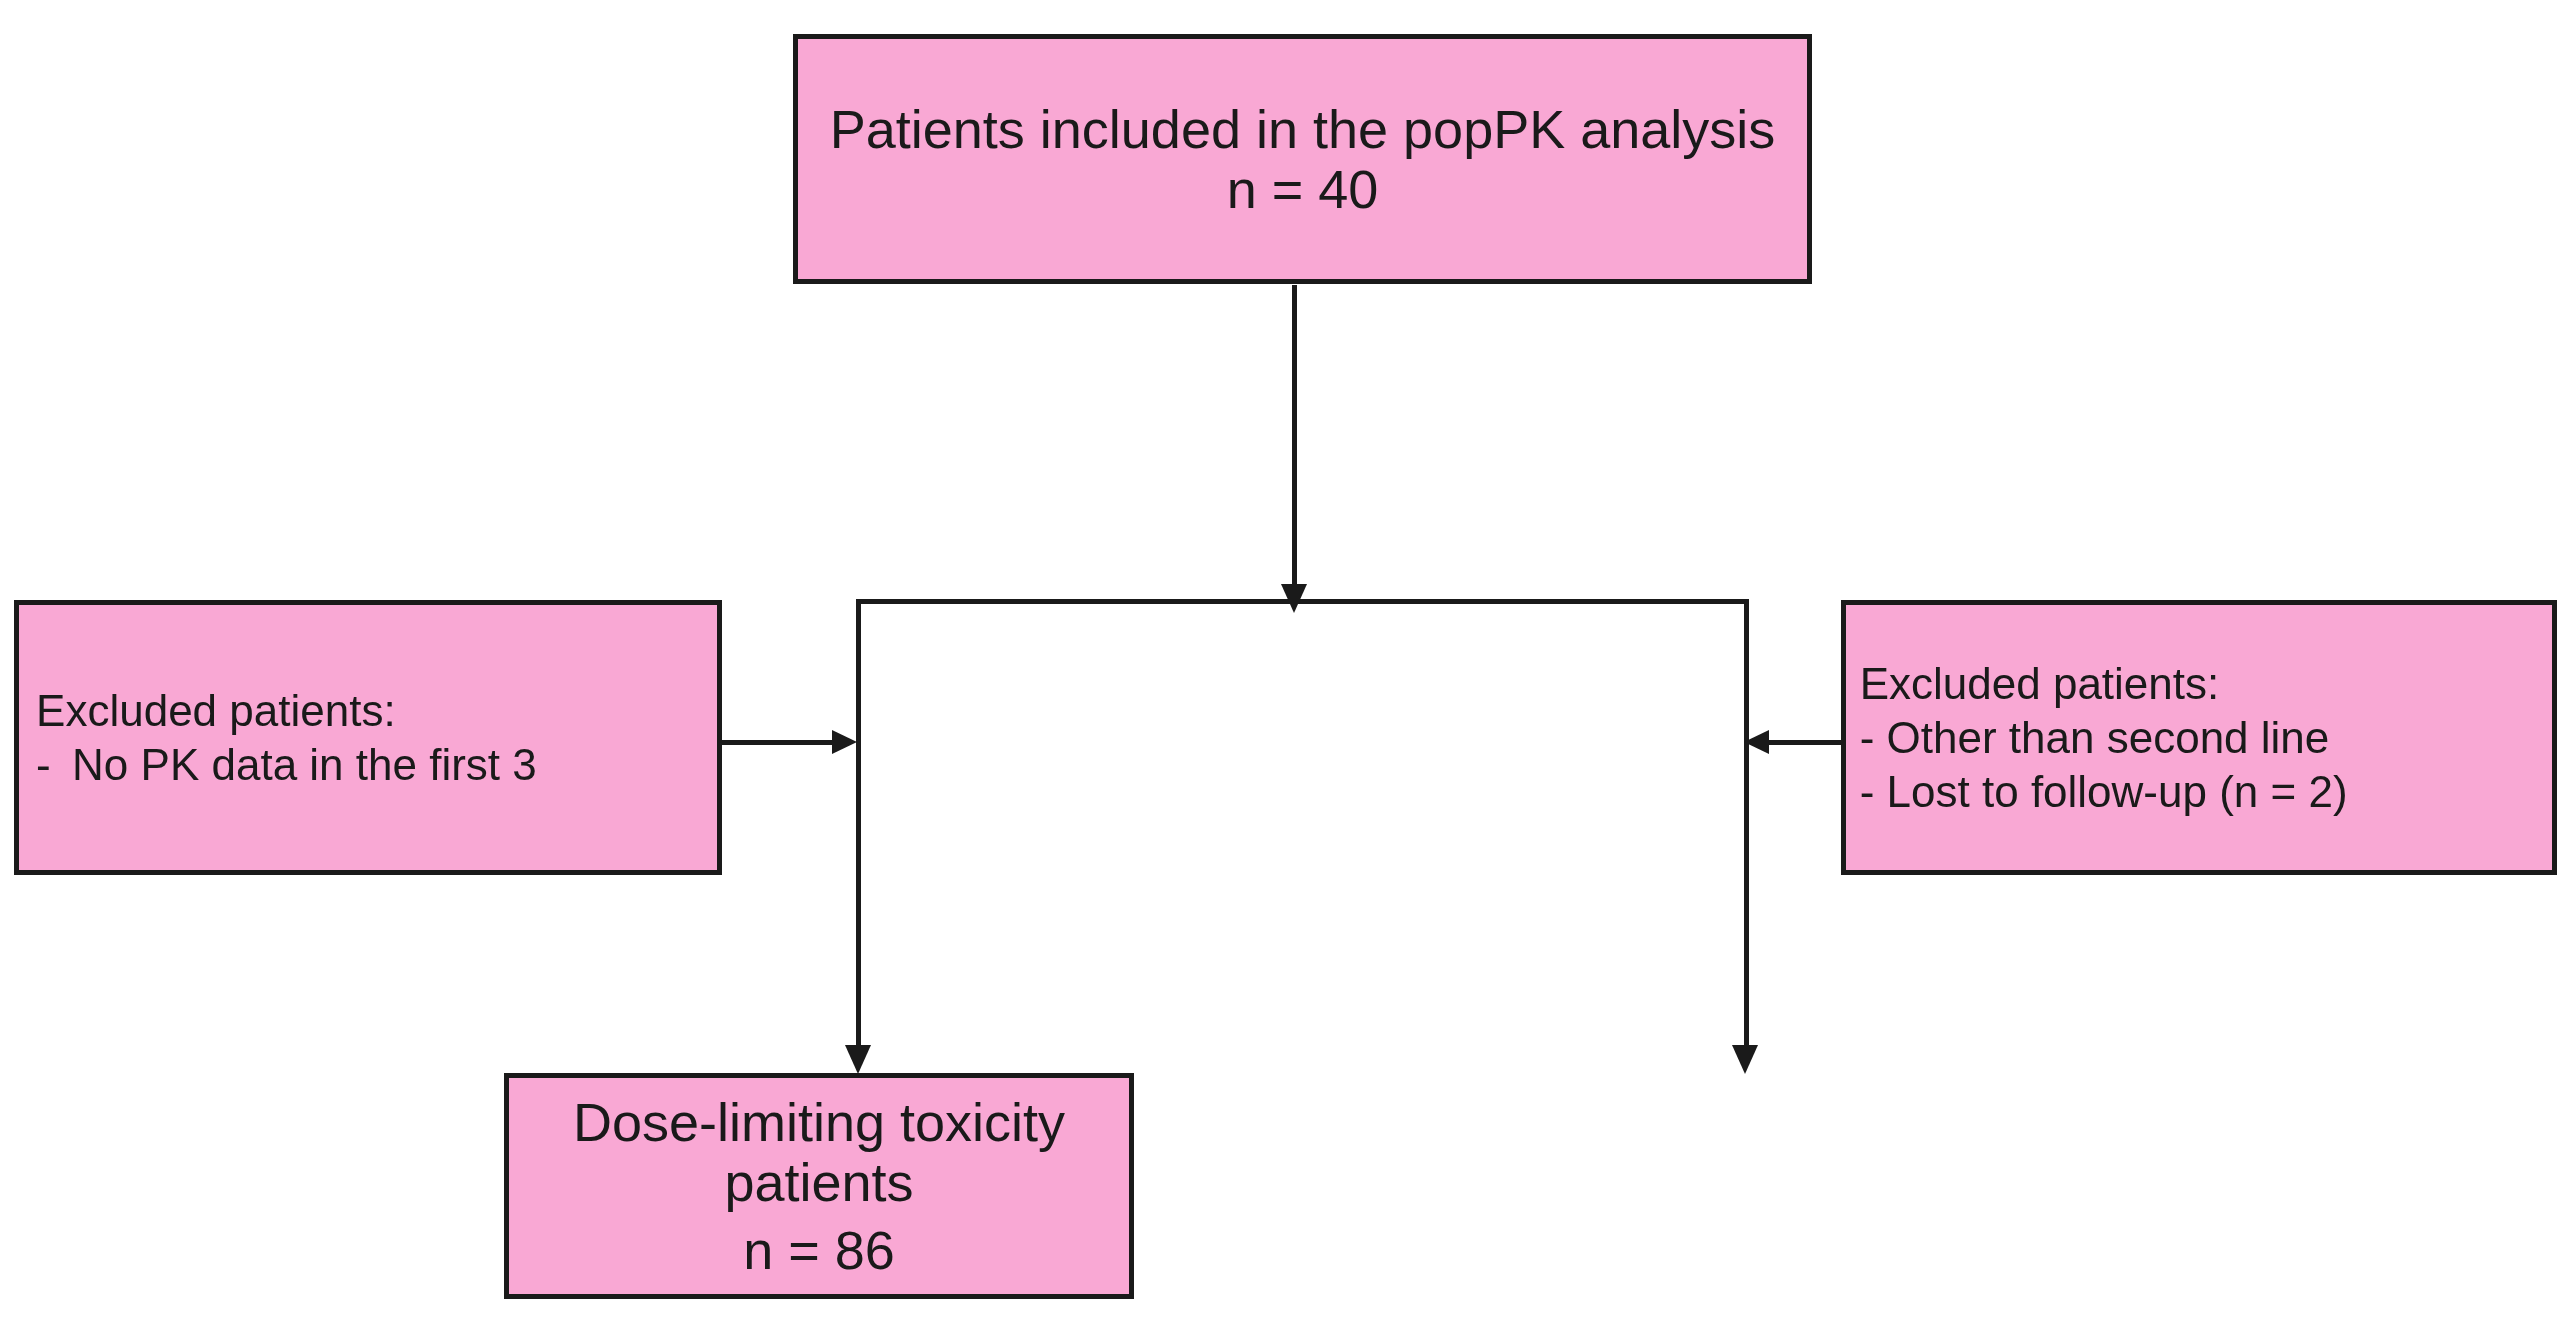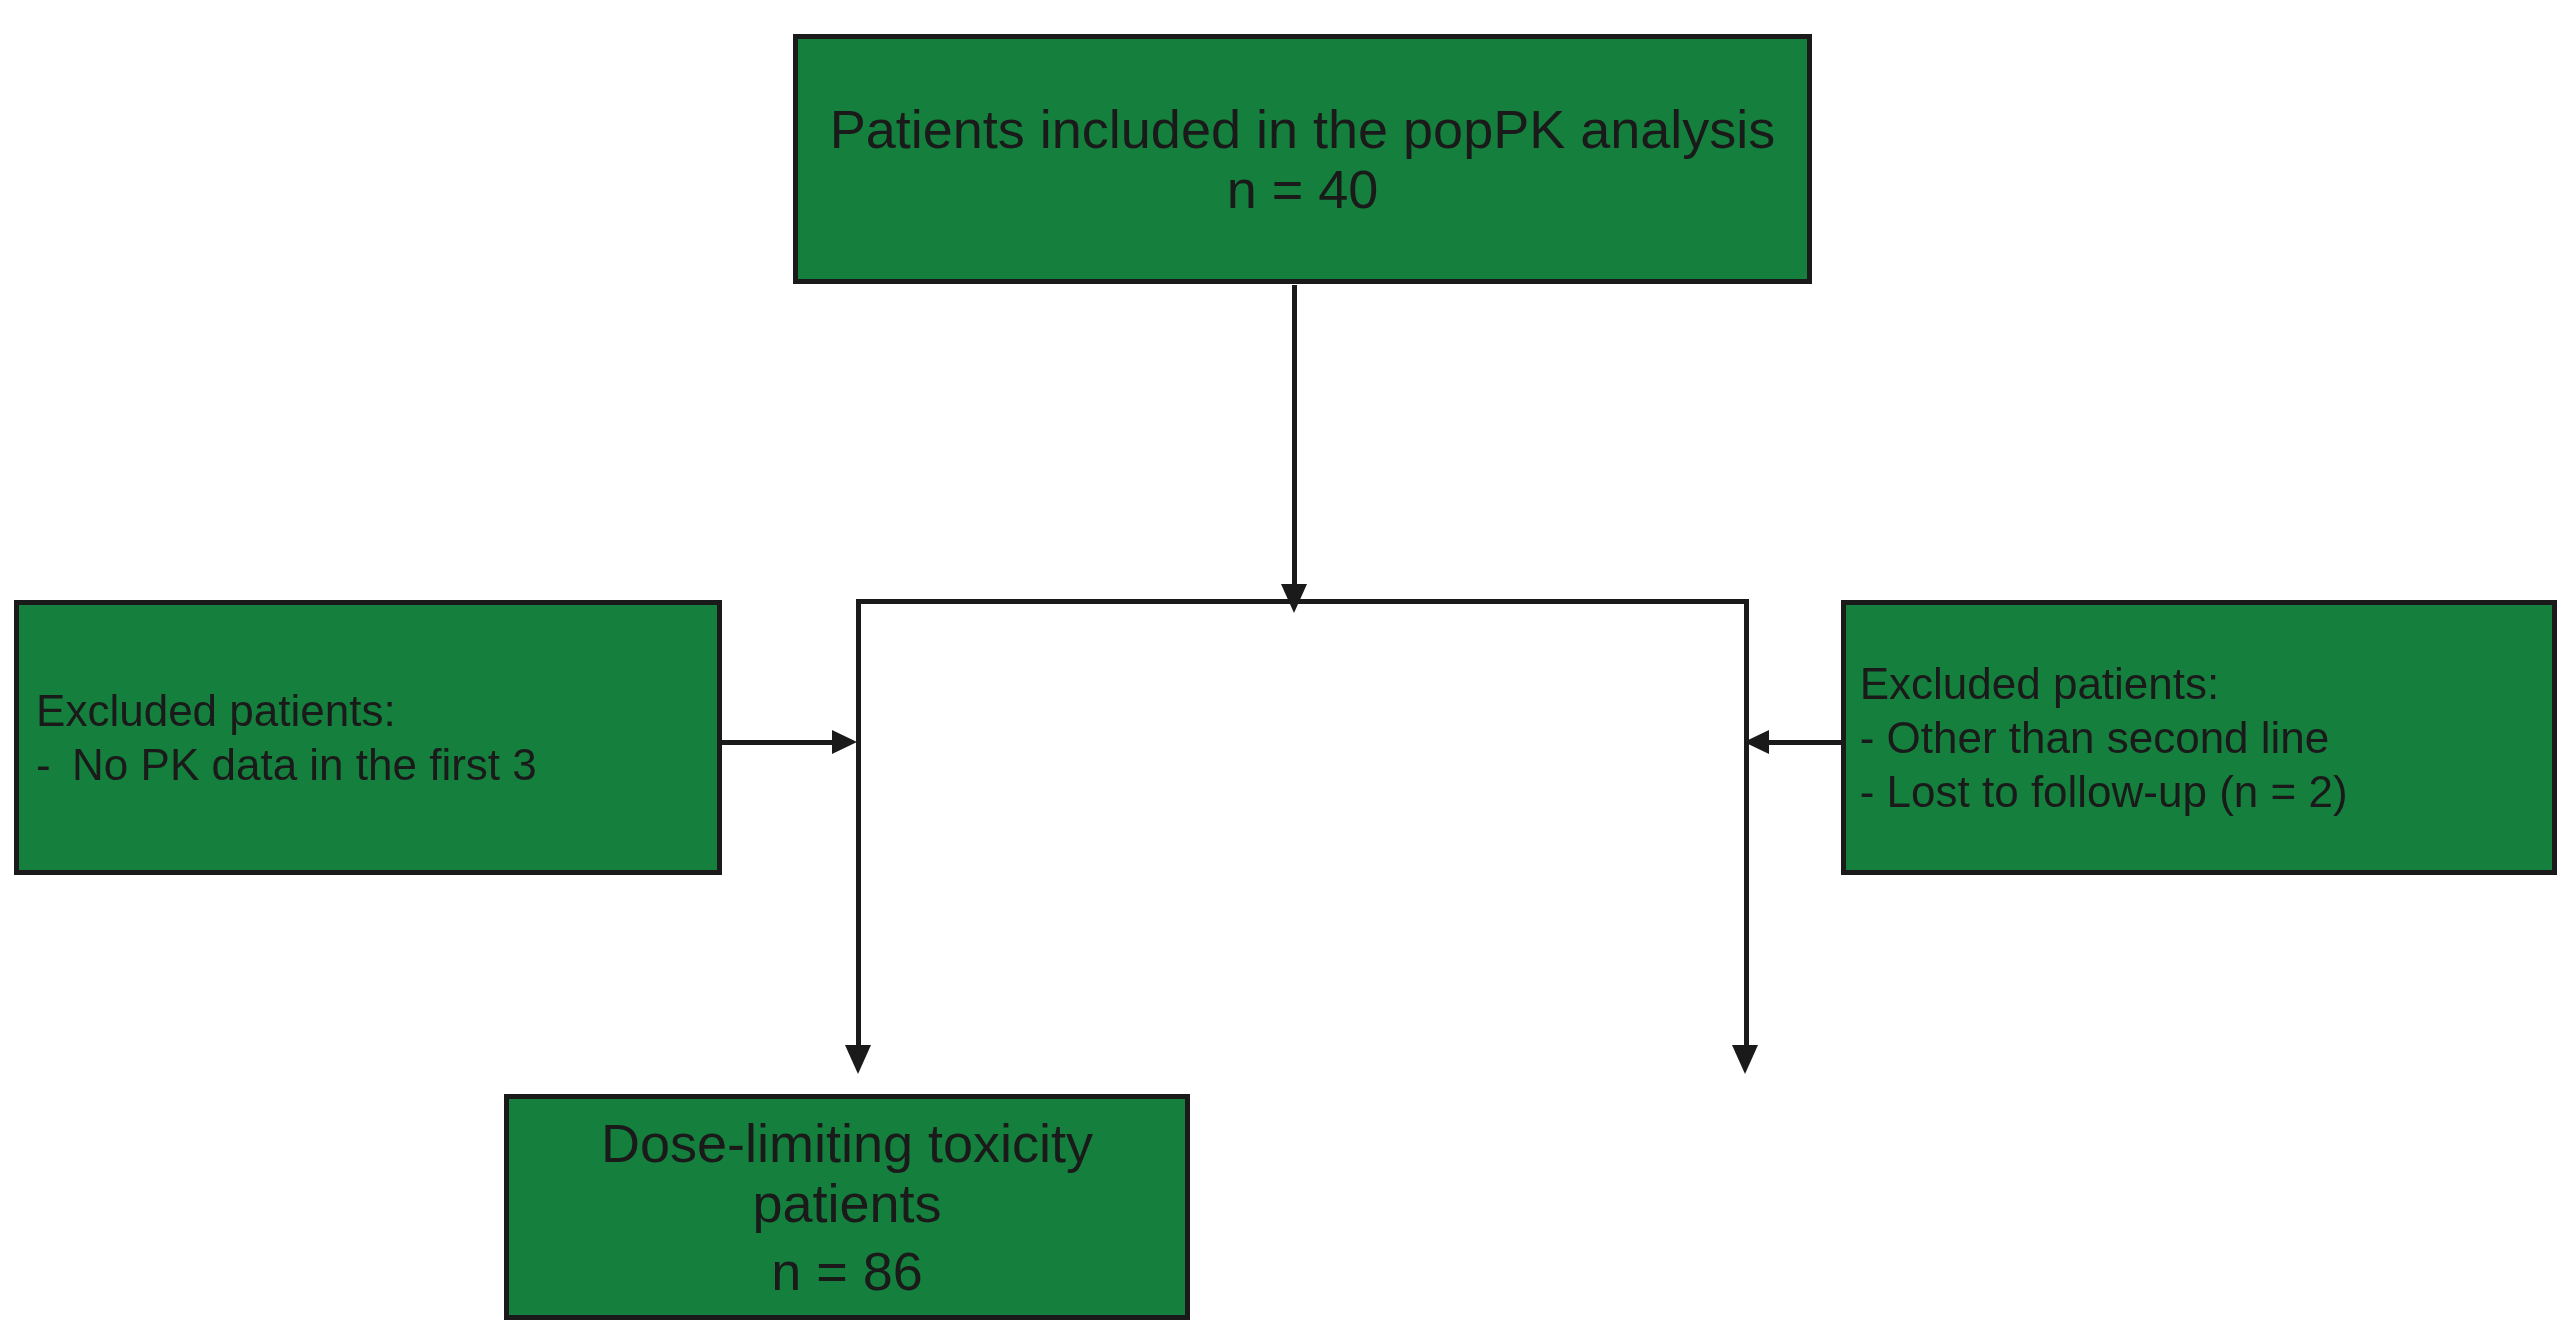--- a/index.html
+++ b/index.html
@@ -7,21 +7,21 @@
     position:relative;
     width:2576px;height:1326px;
     background:#ffffff;
     font-family:"Liberation Sans",sans-serif;
     color:#1a1a1a;
     overflow:hidden;
   }
   .box{
     position:absolute;
     border:5px solid #1a1a1a;
-    background:#15803d;
+    background:#f9a8d4;
     box-sizing:border-box;
     display:flex;flex-direction:column;justify-content:center;
   }
   .box--center{align-items:center;text-align:center;}
   .text-lg{font-size:54px;line-height:60px;}
   .text-sm{font-size:44px;line-height:54px;}
   .n-line{margin-top:8.7px;}
   .conn{position:absolute;background:#1a1a1a;}
   .arrowhead{position:absolute;width:0;height:0;}
   .arrowhead--down{
@@ -79,21 +79,21 @@
 
   <div class="box text-sm" style="left:1841px;top:600px;width:716px;height:275px;padding-left:13.7px;padding-right:6.2px;">
     <div>Excluded patients:</div>
     <div>- Other than second line</div>
     <div>- Lost to follow-up (n = 2)</div>
   </div>
 
   <div class="conn" style="left:1769px;top:740px;width:72px;height:5px;"></div>
   <div class="arrowhead arrowhead--left" style="left:1744px;top:730px;"></div>
 
-  <div class="box box--center text-lg" style="left:504px;top:1073px;width:686px;height:226px;margin-top:21px;">
+  <div class="box box--center text-lg" style="left:504px;top:1073px;width:630px;height:226px;">
     <div>Dose-limiting toxicity</div>
     <div>patients</div>
     <div class="n-line">n = 86</div>
   </div>
 
 
 </div>
 
 
 </body></html>

